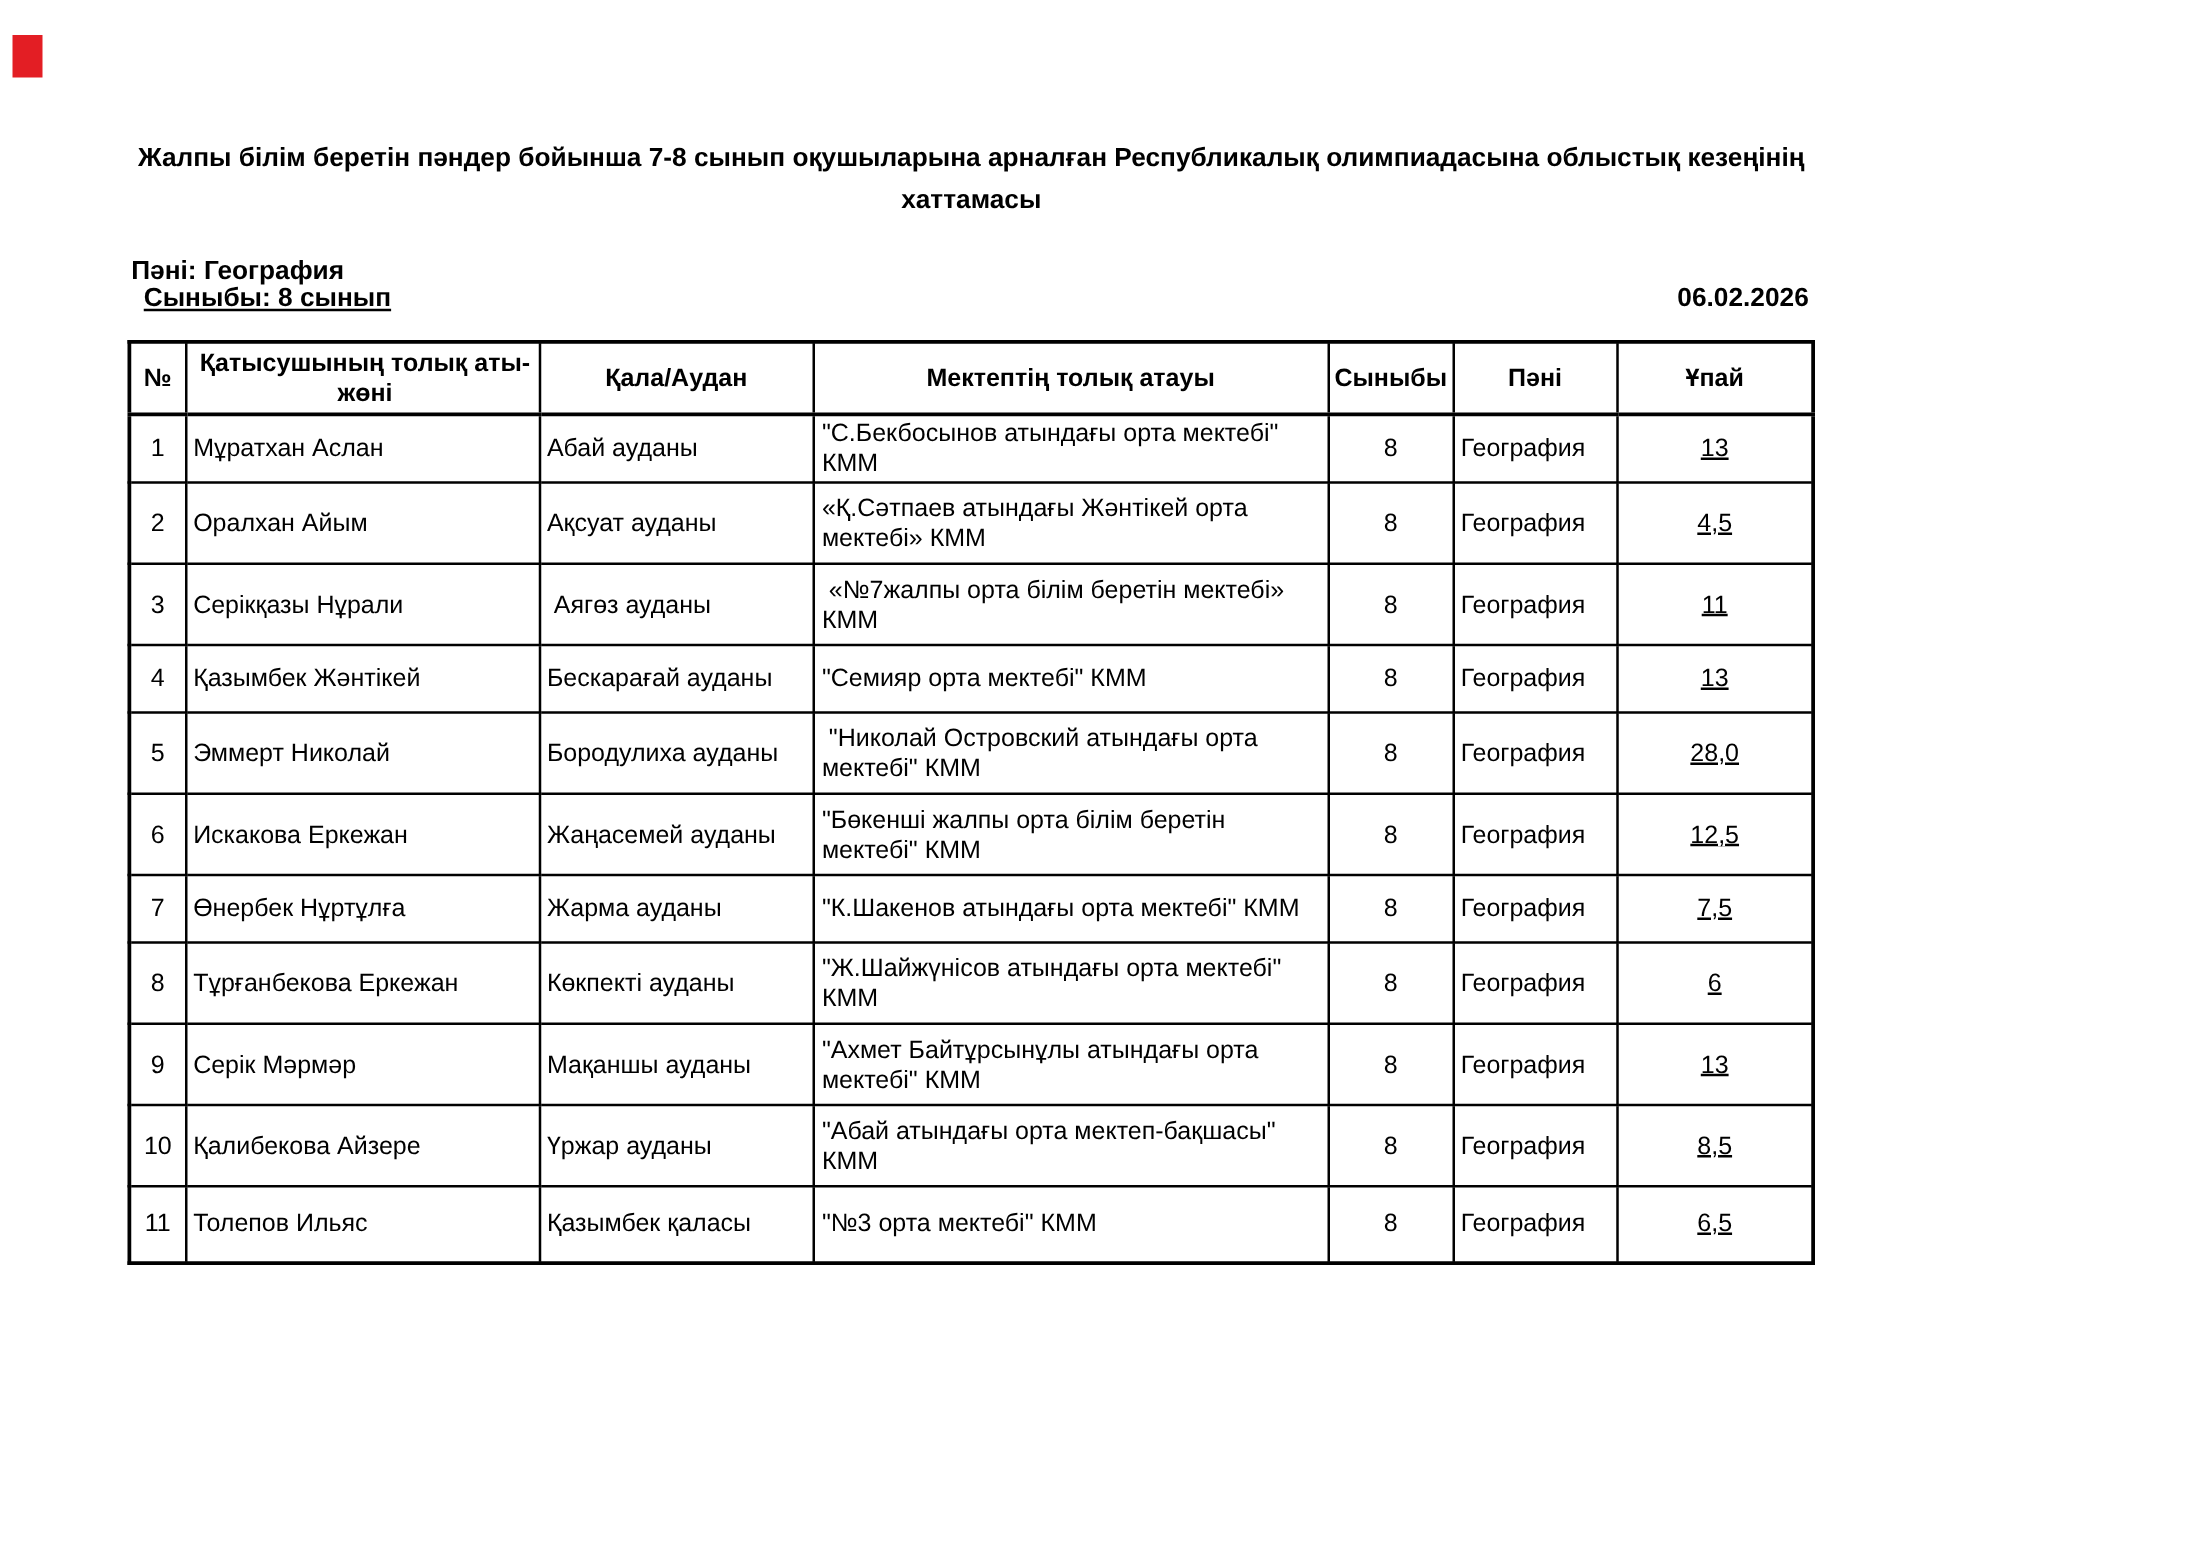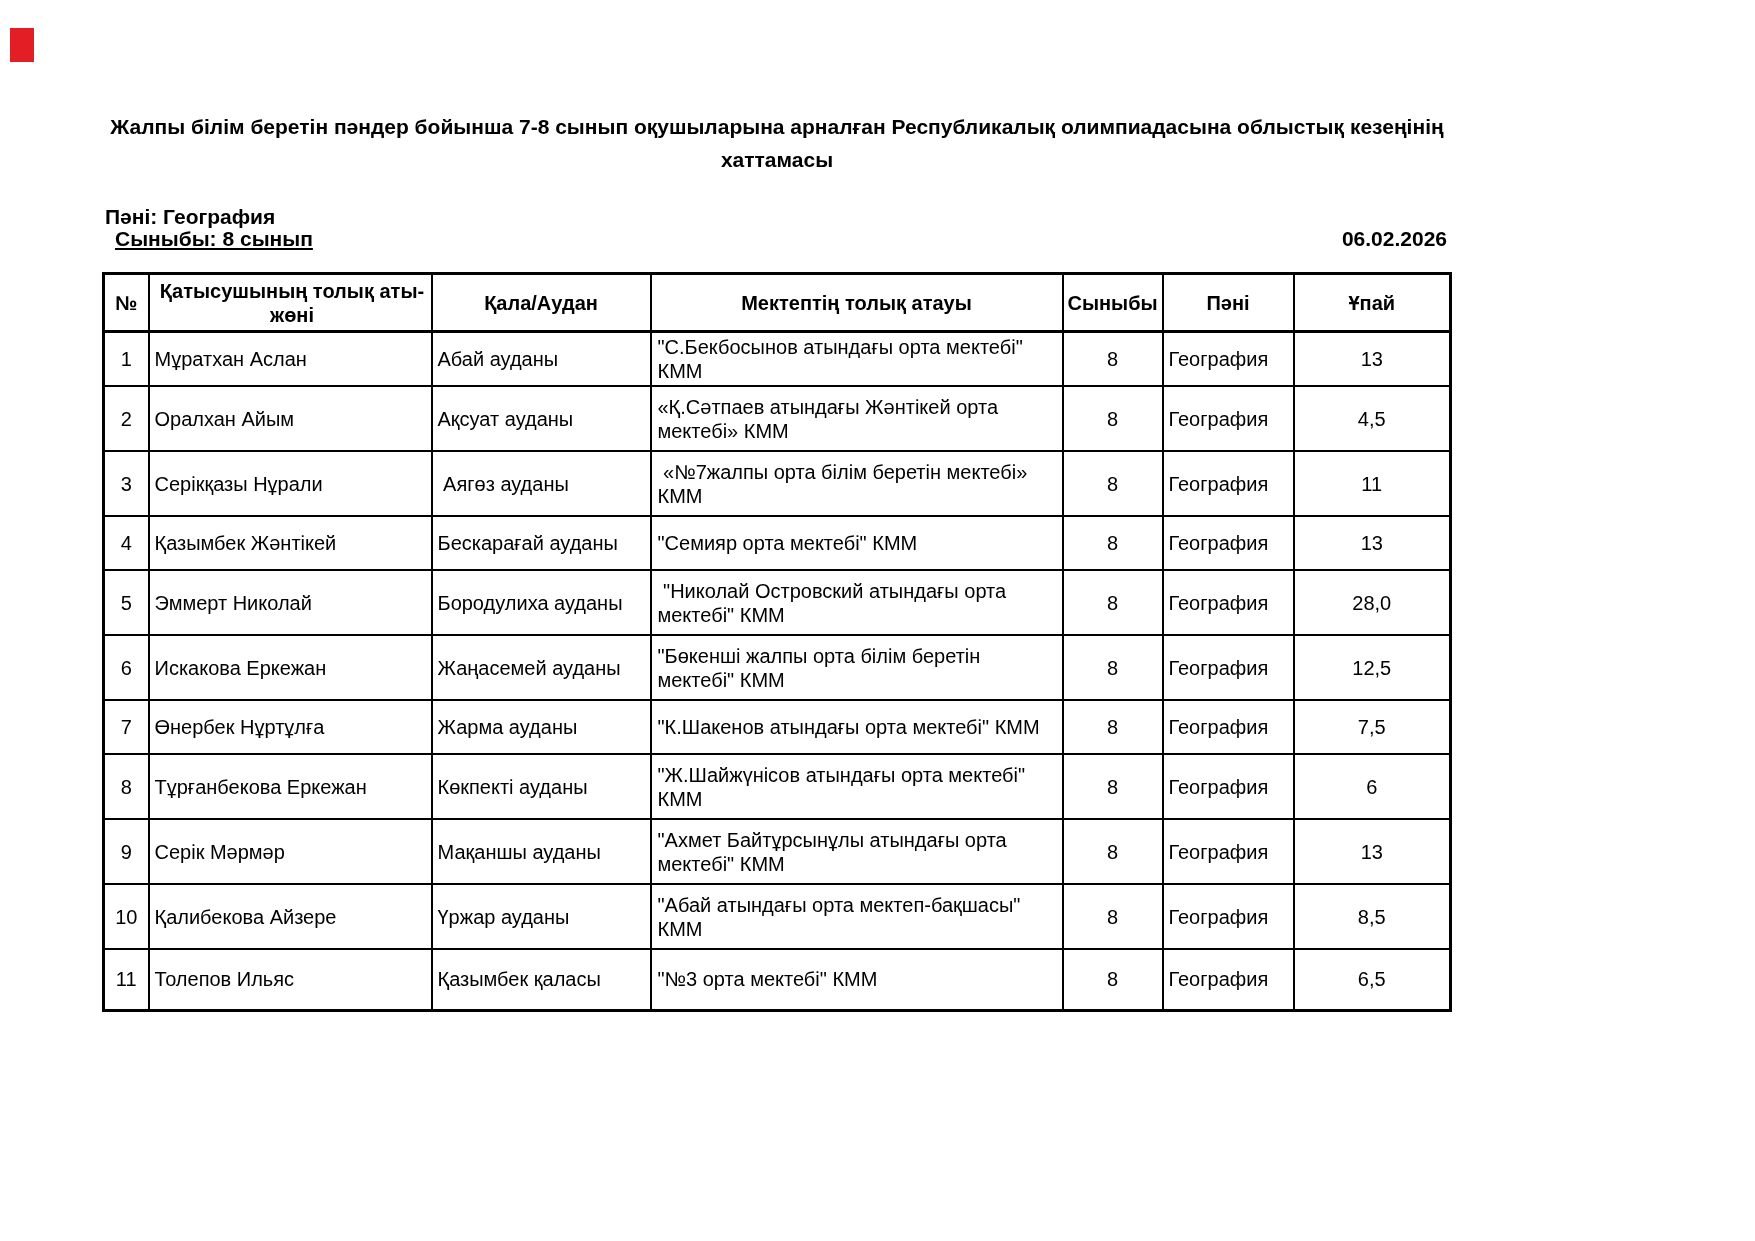--- a/index.html
+++ b/index.html
@@ -67,21 +67,21 @@
   .results tbody tr:nth-child(1),
   .results tbody tr:nth-child(4),
   .results tbody tr:nth-child(7) { height: 54px; }
   .results tbody tr:nth-child(11) { height: 61px; }
 
   .results td { padding: 2px 5px; text-align: left; }
   .results td.c-num   { text-align: center; padding: 2px 2px; }
   .results td.c-region{ white-space: pre-wrap; }
   .results td.c-school{ white-space: pre-wrap; padding: 2px 20px 2px 6px; }
   .results td.c-grade { text-align: center; }
-  .results td.c-score { text-align: center; }
+  .results td.c-score { text-align: center; text-decoration: underline; }
 </style>
 </head>
 <body>
 
 <div class="page">
 
   <div class="corner-marker" style="background: rgb(227, 30, 36);"></div>
 
   <div class="doc-title">Жалпы білім беретін пәндер бойынша 7-8 сынып оқушыларына арналған Республикалық олимпиадасына облыстық кезеңінің хаттамасы</div>
 

